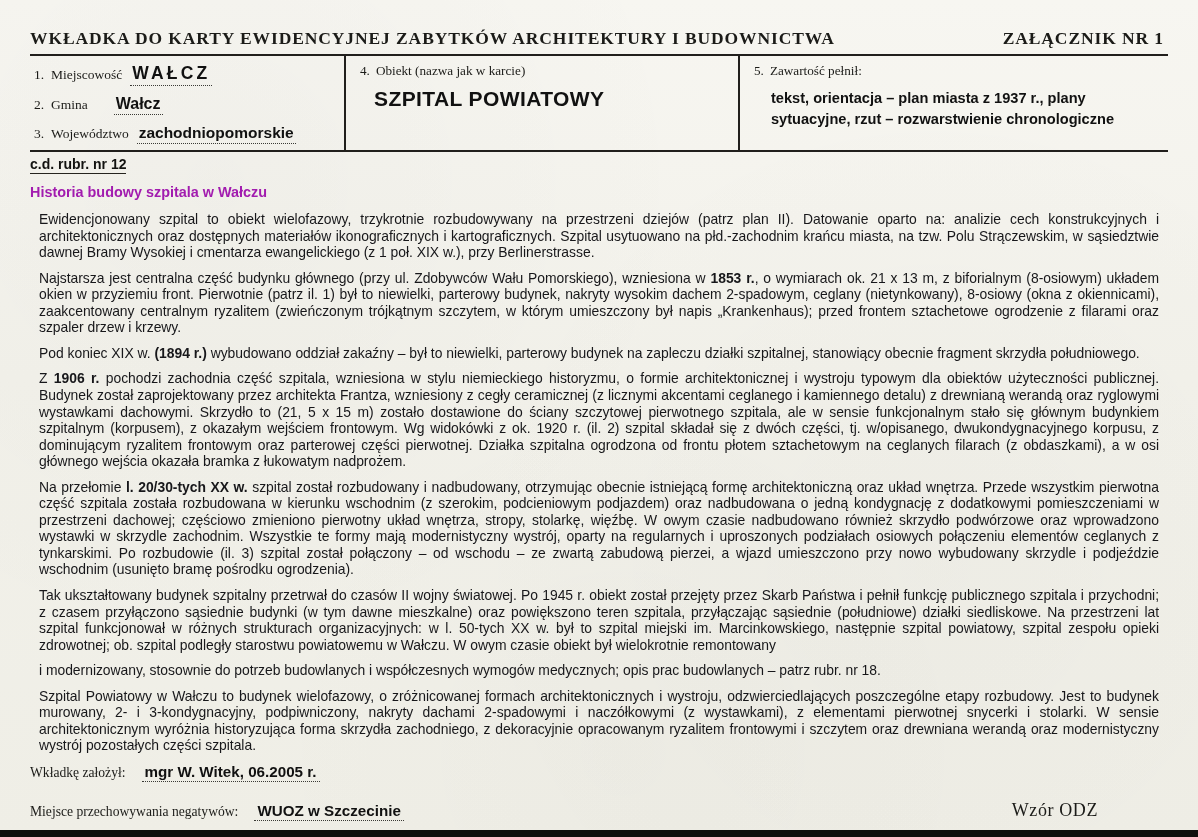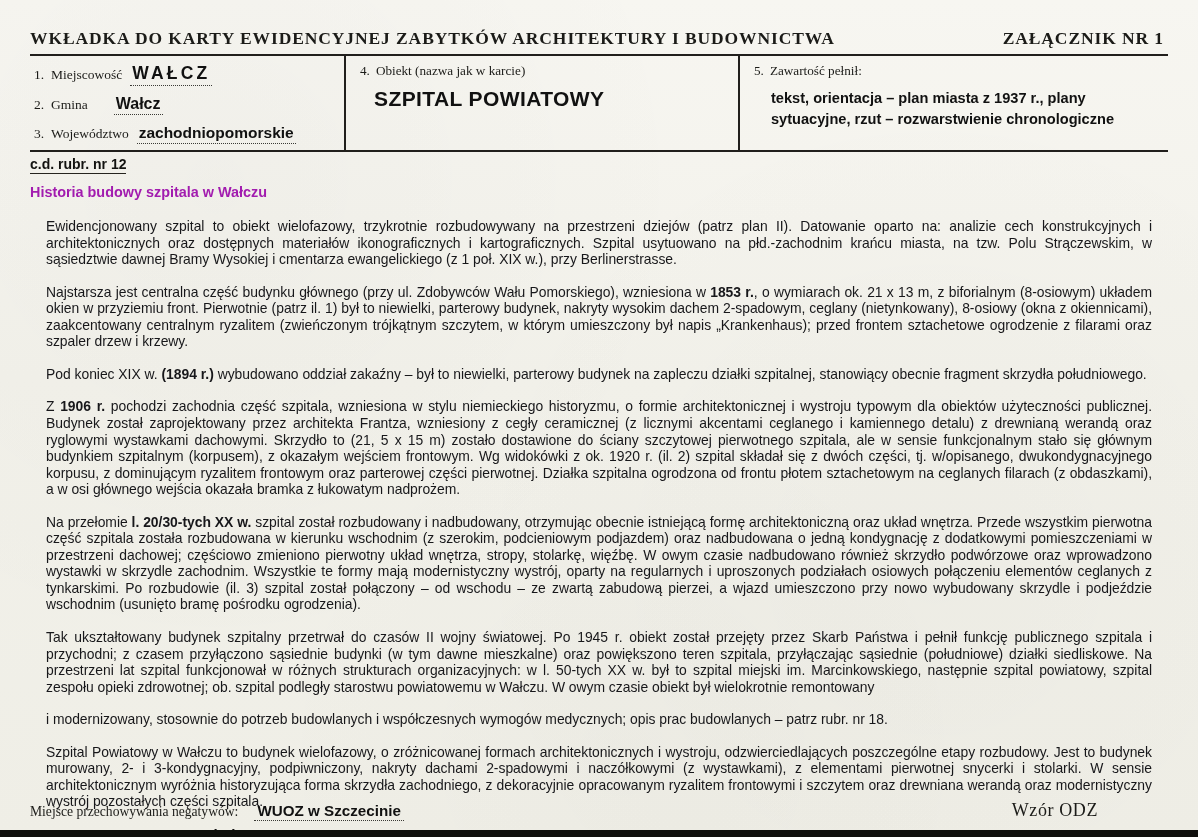--- a/index.html
+++ b/index.html
@@ -156,21 +156,21 @@
     line-height: 1.3;
     margin-bottom: 1px;
   }
   .para {
     font-family: "Liberation Sans", sans-serif;
     font-size: 13.9px;
     line-height: 16.55px;
     color: #17171a;
     text-align: justify;
     text-justify: inter-word;
-    margin: 16px;
+    margin: 9px;
     letter-spacing: -0.02px;
   }
   .para b { font-weight: bold; }
 
   
   .foot-rubr {
     font-family: "Liberation Sans", sans-serif;
     font-weight: bold;
     font-size: 14px;
     color: #121210;

